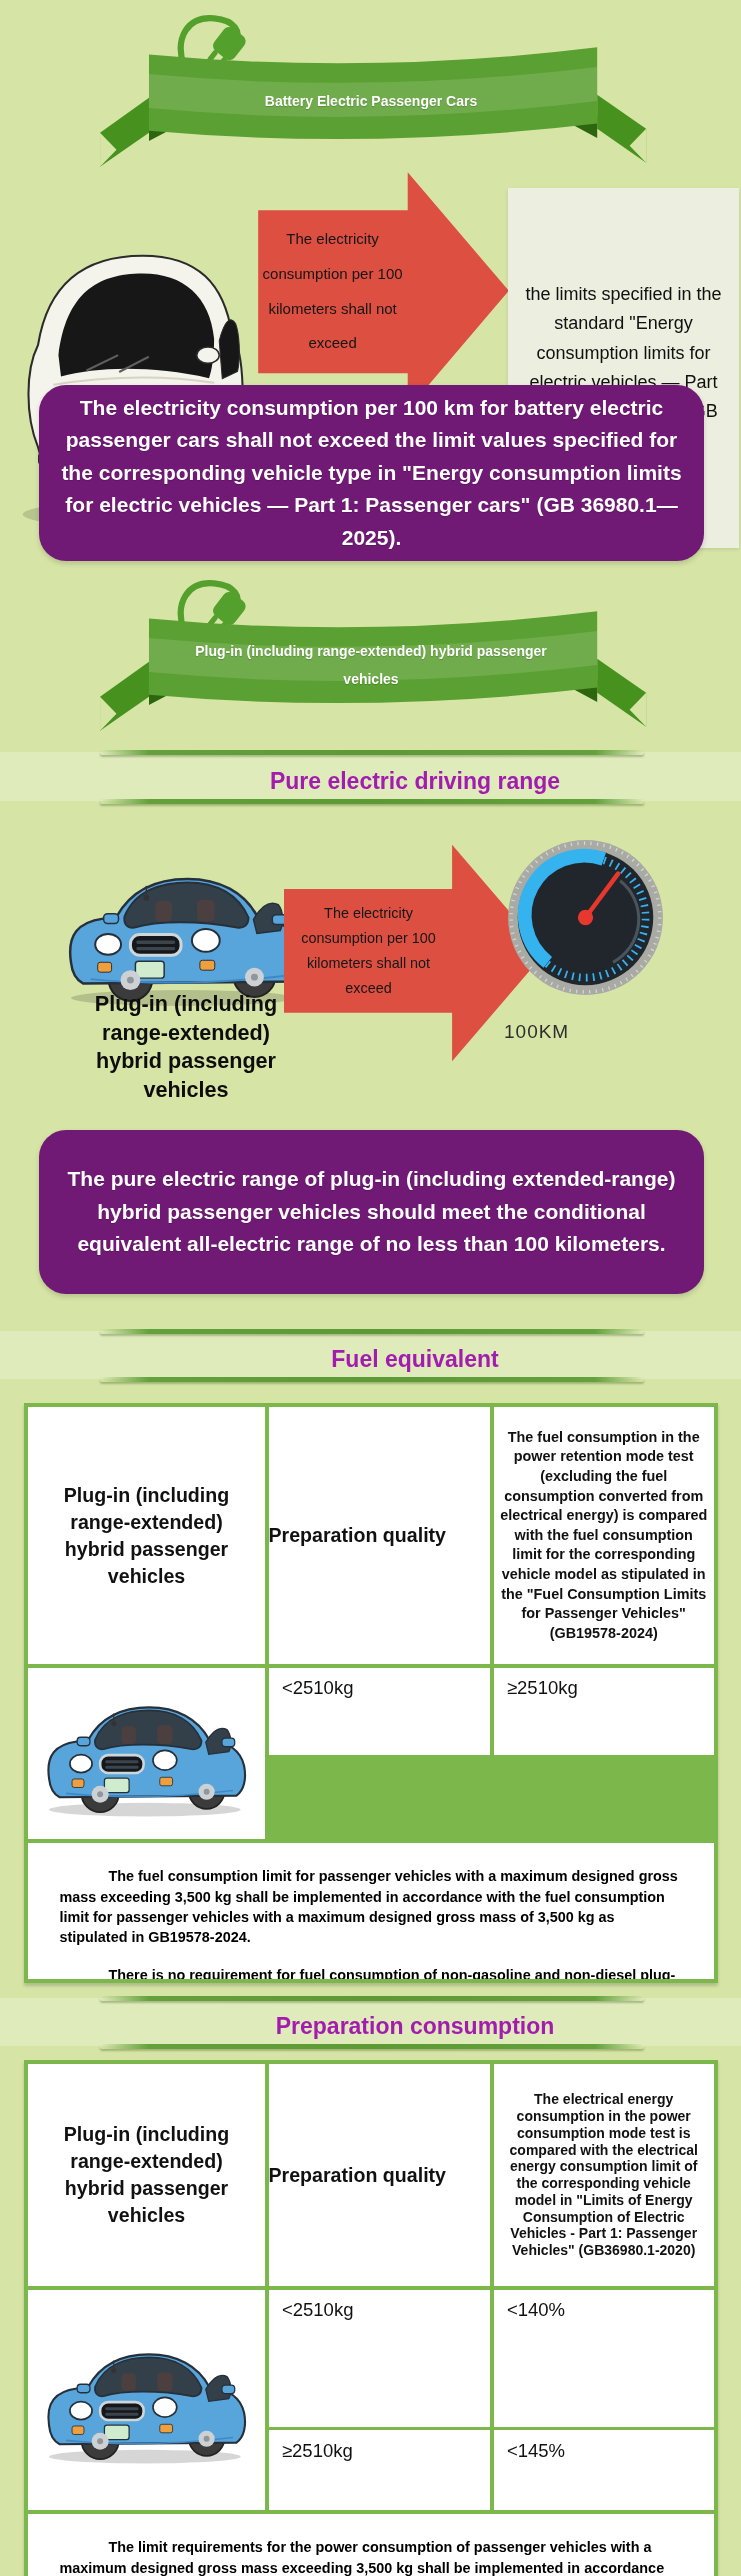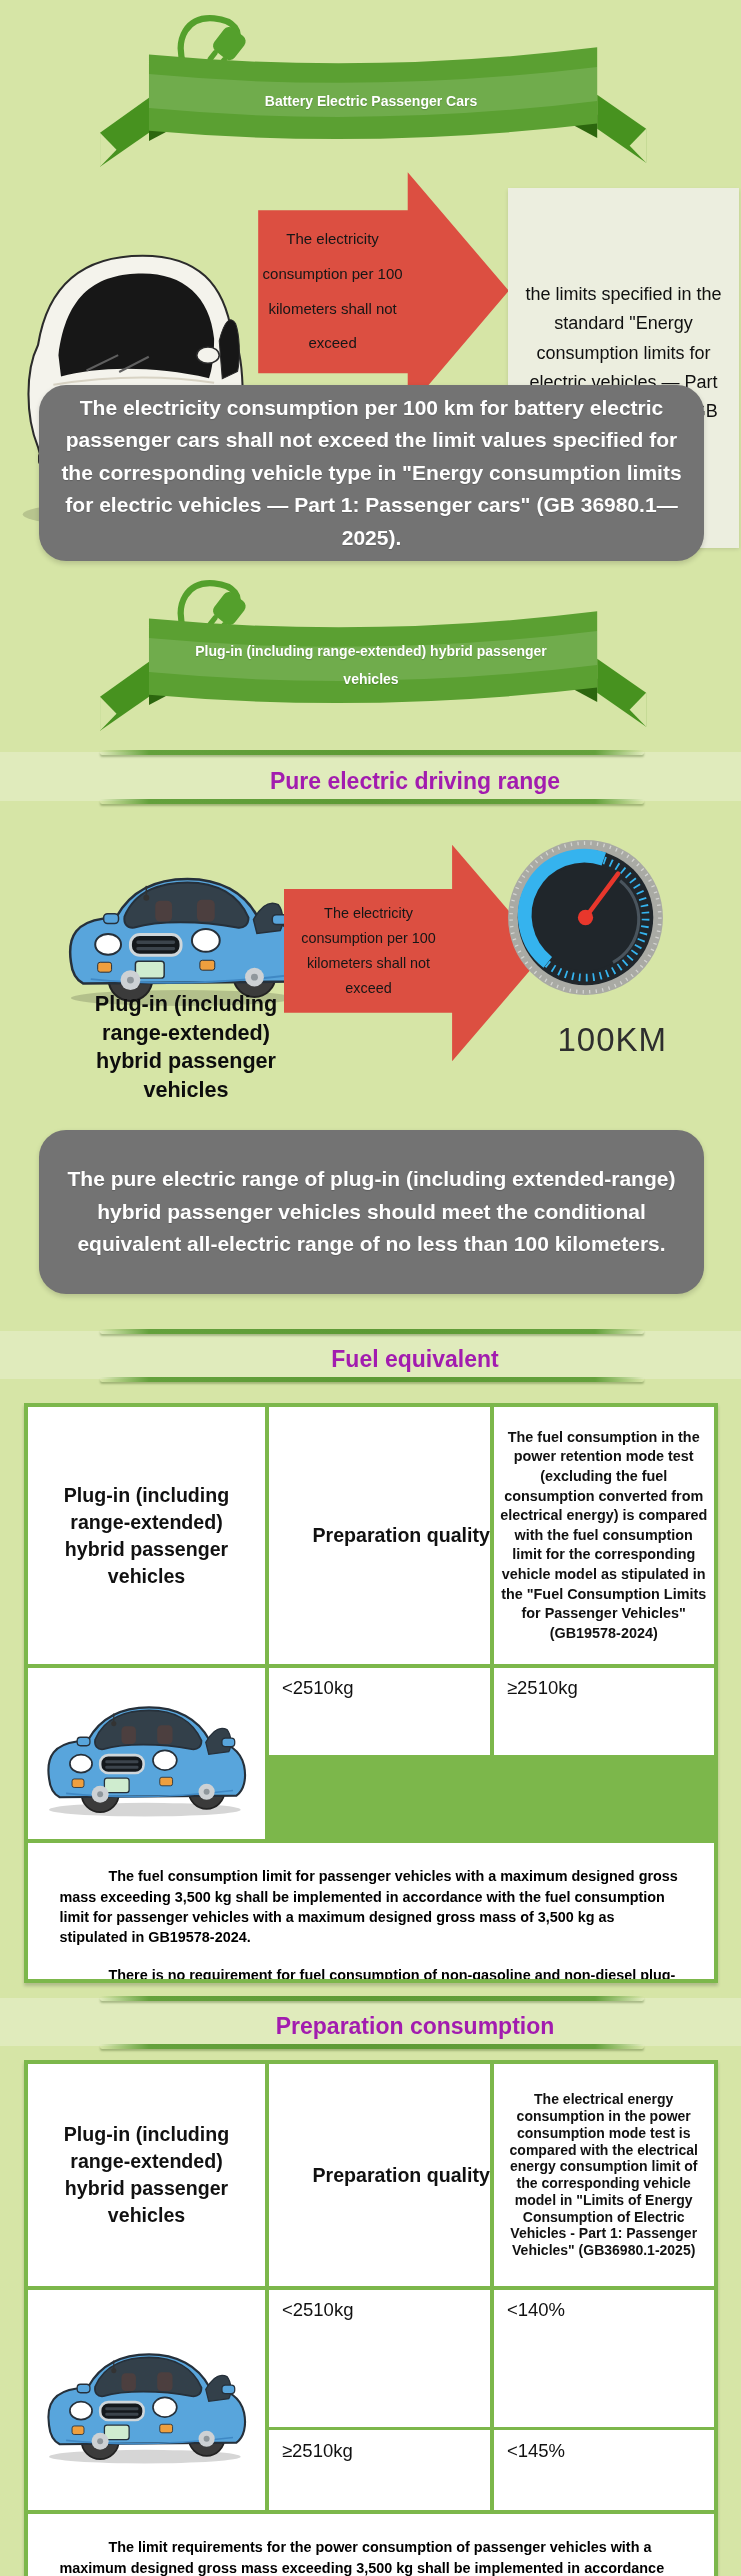--- a/index.html
+++ b/index.html
@@ -23,49 +23,49 @@
   
   .result-box{
     background:#eceedf; box-shadow:0 1.5px 4.1px rgba(0,0,0,.12);
     display:flex; align-items:center; justify-content:center;
   }
   .result-box .txt{
     font-size:18px; line-height:1.63; text-align:center; padding:0 13.4px; color:#101010;
   }
   
   .rule-box{
-    background:#737373; border-radius:27px;
+    background:#701a75; border-radius:27px;
     display:flex; align-items:center; justify-content:center;
     box-shadow:0 2.1px 5.2px rgba(0,0,0,.15);
   }
   .rule-box .txt{
     color:#fff; font-weight:700; font-size:21px; line-height:1.55;
     text-align:center; text-shadow:0 1px 1px rgba(0,0,0,.18);
   }
   
   .head-band{ background:rgba(255,255,255,.25); }
   .head-bar{
     height:4.6px; border-radius:3.1px;
     background:linear-gradient(to right, rgba(58,105,20,0), #64a13c 9%, #5d9a35 50%, #64a13c 91%, rgba(58,105,20,0));
     box-shadow:0 2.1px 2.1px rgba(40,70,10,.30);
   }
   .section-heading{
     width:100%; text-align:center; font-size:23px; font-weight:700; color:#a21caf;margin-left:44px;
   }
   
   .vehicle-label{ font-size:21.6px; font-weight:700; line-height:1.32; text-align:center; color:#0d0d0d;}
-  .gauge-label{ font-size:33px; letter-spacing:1px; color:#2e2e2e; text-align:right;}
+  .gauge-label{ font-size:19px; letter-spacing:1px; color:#2e2e2e; text-align:left;}
   
   .data-table{
     display:grid; background:#7cb74b; padding:4.1px; gap:3.6px; box-sizing:border-box;
     grid-template-columns:460fr 430fr 428fr;
     box-shadow:0 2.6px 3.1px rgba(0,0,0,.18);
   }
   .data-table .cell{ background:#fff; box-sizing:border-box; overflow:hidden;}
-  .cell.head{ display:flex; align-items:center; justify-content:flex-end; text-align:center; font-weight:700;}
+  .cell.head{ display:flex; align-items:center; justify-content:flex-start; text-align:center; font-weight:700;}
   .cell.head.c-vehicle{ font-size:19.6px; line-height:1.38; padding:0 25px;}
   .cell.head.c-prep{ font-size:19.6px;}
   .cell.head.c-limit{ font-size:14.4px; line-height:1.36; padding:3.1px 6.2px;}
   .t2 .cell.head.c-limit{ font-size:14px; line-height:1.2;}
   .cell.car-cell{ grid-column:1; grid-row:2/4; display:flex; align-items:center; justify-content:center;}
   .cell.val{ font-size:18.5px; padding:9.3px 4.1px 0 13.4px;}
   .cell.note{ grid-column:1/4; padding:6.2px 14.4px 3.1px 14.4px;}
   .cell.note p{ margin:17px; font-size:14.4px; font-weight:700; line-height:1.42; text-indent:49px; color:#000;}
   
   #symbols{ position:absolute; width:0; height:0; overflow:hidden;}
@@ -261,21 +261,21 @@
   <div class="abs head-bar" style="left:100px;top:2044px;width:544px"></div>
 
   <div class="abs data-table t2" style="left:24px;top:2060px;width:694px;height:564px;grid-template-rows:222px 137px 80px 1fr">
     <div class="cell head c-vehicle">
         <span>Plug-in (including range-extended) hybrid passenger vehicles</span>
       </div>
     <div class="cell head c-prep">
         <span>Preparation quality</span>
       </div>
     <div class="cell head c-limit">
-        <span>The electrical energy consumption in the power consumption mode test is compared with the electrical energy consumption limit of the corresponding vehicle model in "Limits of Energy Consumption of Electric Vehicles - Part 1: Passenger Vehicles" (GB36980.1-2025)</span>
+        <span>The electrical energy consumption in the power consumption mode test is compared with the electrical energy consumption limit of the corresponding vehicle model in "Limits of Energy Consumption of Electric Vehicles - Part 1: Passenger Vehicles" (GB36980.1-2020)</span>
       </div>
     <div class="cell car-cell">
       <svg style="width:222px;height:132px" viewBox="0 0 430 256" width="222" height="132">
           <use href="#sym-car-blue"></use>
         </svg>
     </div>
     <div class="cell val">&lt;2510kg</div>
     <div class="cell val">&lt;140%</div>
     <div class="cell val">≥2510kg</div>
     <div class="cell val">&lt;145%</div>

